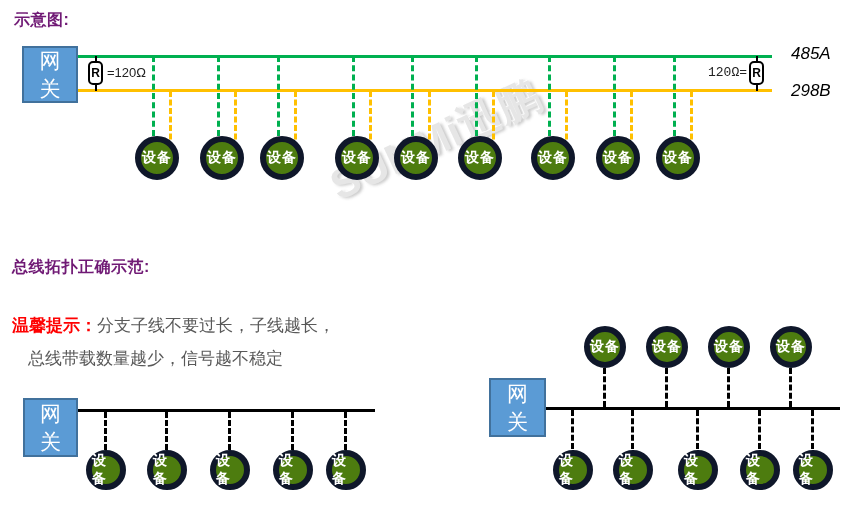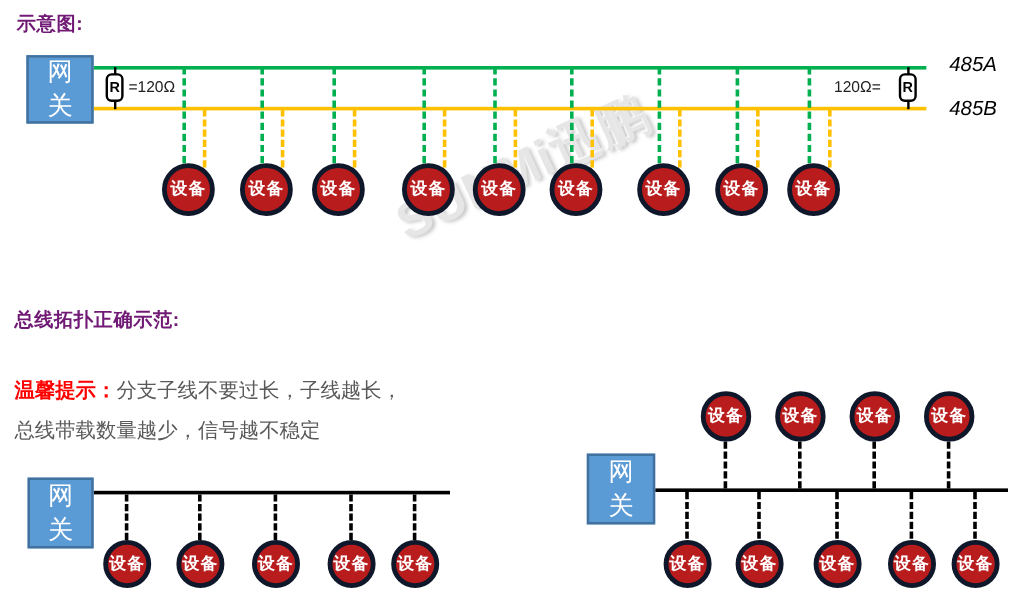--- a/index.html
+++ b/index.html
@@ -23,21 +23,21 @@
   .bus.green{background:#00b050;}
   .bus.yellow{background:#ffc000;}
   .bus.black{background:#000;}
   
   .dash{width:0;z-index:1;}
   .dash.g{border-left:3px dashed #00b050;}
   .dash.y{border-left:3px dashed #ffc000;}
   .dash.k{border-left:3px dashed #000;}
   
   .dev{
-    background:#b91c1c;border:4px solid #0f172a;border-radius:50%;box-sizing:border-box;
+    background:#4d7c0f;border:6px solid #0f172a;border-radius:50%;box-sizing:border-box;
     display:flex;align-items:center;justify-content:center;color:#fff;
     font-size:14px;font-weight:700;z-index:2;letter-spacing:1px;
   }
   
   .rline{width:2px;background:#000;z-index:1;}
   .rbox{
     width:15px;height:24px;border:2px solid #000;border-radius:5px;background:#fff;
     box-sizing:border-box;display:flex;align-items:center;justify-content:center;
     font-size:12px;font-weight:bold;color:#000;z-index:2;
   }
@@ -67,33 +67,33 @@
 
   <div class="abs bus green" style="left:78px;top:55px;width:694px;"></div>
   <div class="abs bus yellow" style="left:78px;top:89px;width:694px;"></div>
 
   <div class="abs rline" style="left:95px;top:56px;height:35px;"></div>
   <div class="abs rbox" style="left:88px;top:61px;">R</div>
   <div class="abs rlabel" style="left:107px;top:65px;">=120Ω</div>
 
   <div class="abs rline" style="left:756px;top:56px;height:35px;"></div>
   <div class="abs rbox" style="left:749px;top:61px;">R</div>
-  <div class="abs rlabel" style="left:695px;top:65px;width:52px;text-align:left;">120Ω=</div>
+  <div class="abs rlabel" style="left:695px;top:65px;width:52px;text-align:right;font-family:Liberation Mono, monospace;">120Ω=</div>
 
   <div class="abs buslabel" style="left:791px;top:44px;">485A</div>
-  <div class="abs buslabel" style="left:791px;top:81px;">485B</div>
+  <div class="abs buslabel" style="left:791px;top:81px;">298B</div>
 
   <div class="abs wm" style="left:333px;top:160px;">SUNMi迅鹏</div>
 
   <div class="abs tip" style="left:12px;top:314px;">
     <span class="red">温馨提示：</span><span>分支子线不要过长，子线越长，</span>
   </div>
 
   <div class="abs heading" style="left:12px;top:257px;">总线拓扑正确示范:</div>
-  <div class="abs tip" style="left:12px;top:347px;">总线带载数量越少，信号越不稳定</div>
+  <div class="abs tip" style="left:28px;top:347px;">总线带载数量越少，信号越不稳定</div>
 
   <div class="abs gw" style="left:23px;top:398px;width:55px;height:59px;">
     <span>网关</span>
   </div>
   <div class="abs bus black" style="left:78px;top:409px;width:297px;"></div>
 
   <div class="abs gw" style="left:489px;top:378px;width:57px;height:59px;">
     <span>网关</span>
   </div>
   <div class="abs bus black" style="left:546px;top:407px;width:294px;"></div>

